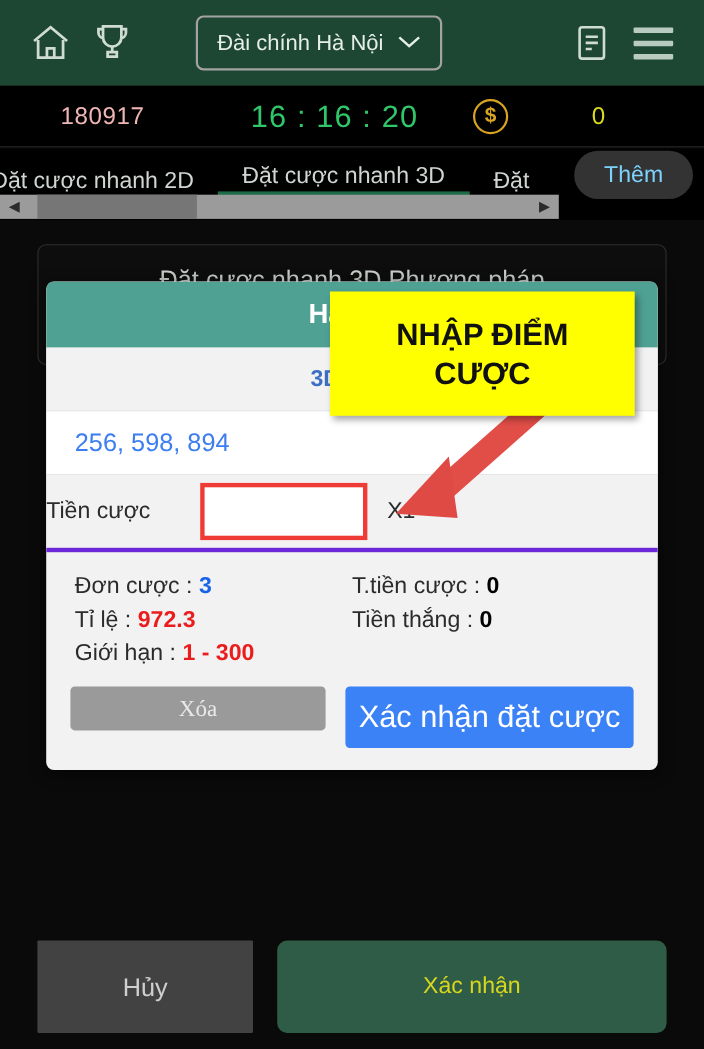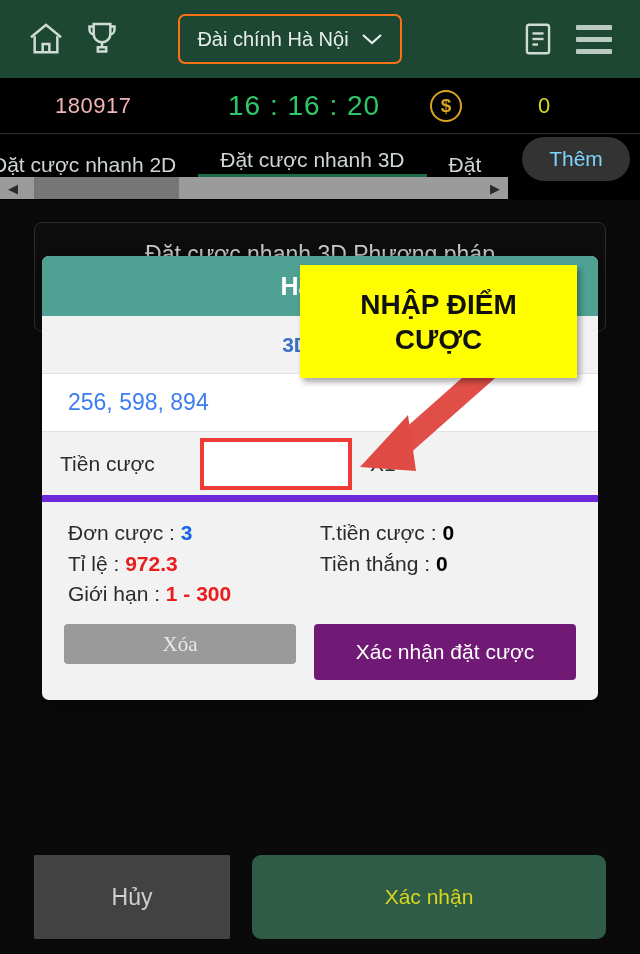--- a/index.html
+++ b/index.html
@@ -28,21 +28,21 @@
   .bar-icon {
     display: flex; align-items: center; justify-content: center;
     width: 56px; height: 56px;
     color: #cfdcd3;
   }
   .bar-icon svg { display: block; }
   #station-select {
     margin-left: 48px;
     height: 50px;
     min-width: 224px;
-    border: 2px solid #f97316;
+    border: 2px solid #a3a3a3;
     border-radius: 7px;
     display: flex; align-items: center; justify-content: center;
     gap: 12px;
     padding: 0 16px;
     color: #e6eee9;
     font-size: 20px;
     background: transparent;
     white-space: nowrap;
   }
   #appbar .spacer { flex: 1 1 auto; }
@@ -164,22 +164,21 @@
     display: flex; align-items: center;
     padding-left: 26px;
     color: #3c7df0; font-size: 23px;
     border-bottom: 1px solid #e3e3e3;
     text-align: right;
   }
   #amount-row {
     height: 70px;
     background: #f2f2f2;
     display: flex; align-items: center;
-    padding-left: 18px;
-    border-bottom: 7px solid #6d28d9;
+    border-bottom: 4px solid #6d28d9;
     position: relative;
   }
   #amount-label { color: #2b2b2b; font-size: 21px; width: 140px; }
   #amount-input {
     width: 152px; height: 52px;
     background: #ffffff;
     border: 4px solid #ef3b35;
     outline: none;
     font-size: 21px;
     padding: 0 8px;
@@ -206,23 +205,23 @@
   }
   #clear-button {
     width: 232px; height: 40px;
     background: #9a9a9a; color: #e9e9e9;
     border: none; border-radius: 4px;
     font-size: 21px;
     font-family: Liberation Serif, serif;
   }
   #confirm-bet-button {
     flex: 1; height: 56px;
-    background: #701a75; color: #ffffff;
+    background: #3b82f6; color: #ffffff;
     border: none; border-radius: 4px;
-    font-size: 21px;
+    font-size: 28px;
     font-family: "Liberation Sans", sans-serif;
   }
 
   
   #annotation-box {
     position: absolute; left: 300px; top: 265px;
     width: 277px; height: 113px;
     background: #ffff00;
     box-shadow: 3px 4px 6px rgba(0,0,0,.35);
     display: flex; flex-direction: column;

